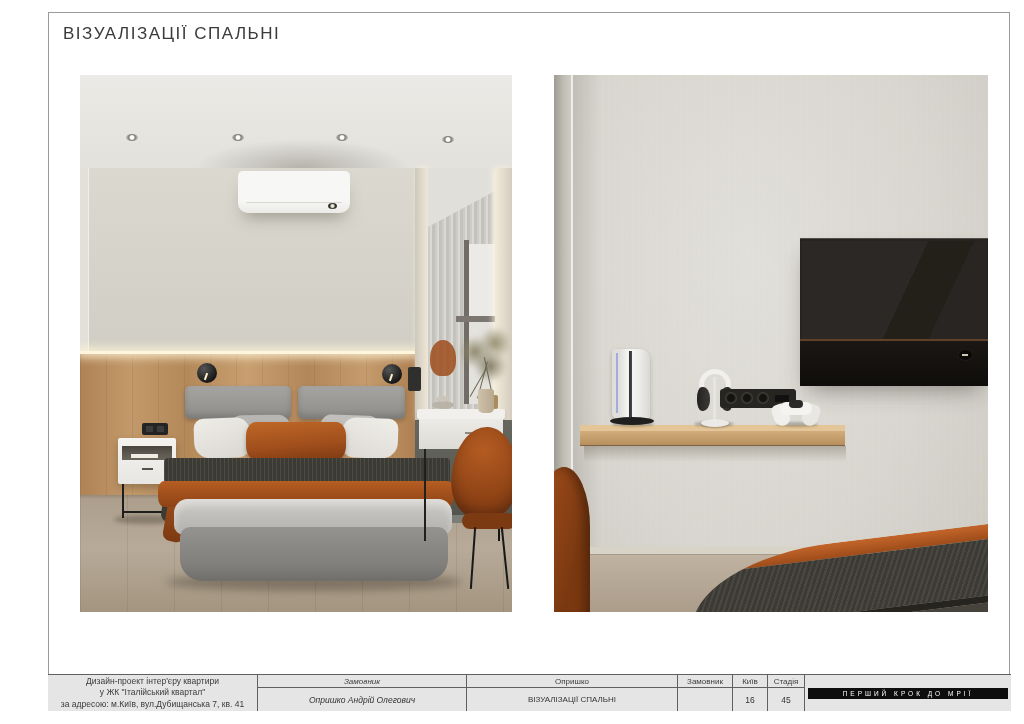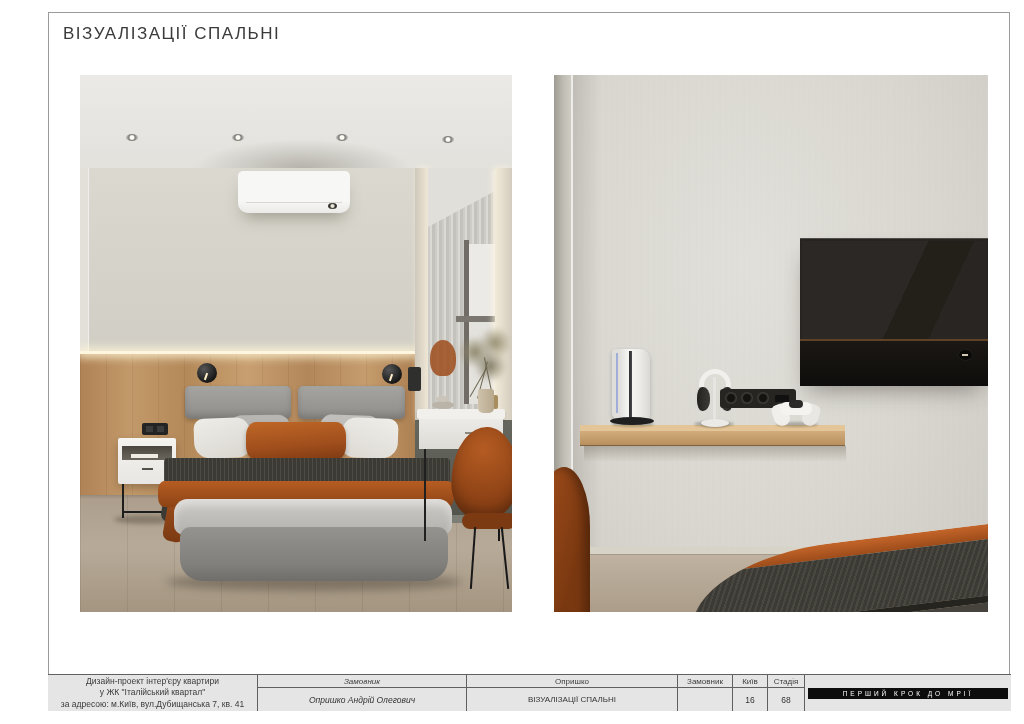--- a/index.html
+++ b/index.html
@@ -219,18 +219,18 @@
   <div class="cell c-scale">
     <div class="hdr">Замовник</div>
     <div class="val"></div>
   </div>
   <div class="cell c-sheet">
     <div class="hdr">Київ</div>
     <div class="val">16</div>
   </div>
   <div class="cell c-sheets">
     <div class="hdr">Стадія</div>
-    <div class="val">68</div>
+    <div class="val">45</div>
   </div>
   <div class="cell c-logo">
     <div class="logobar">ПЕРШИЙ КРОК ДО МРІЇ</div>
   </div>
 </div>
 
 </body></html>

